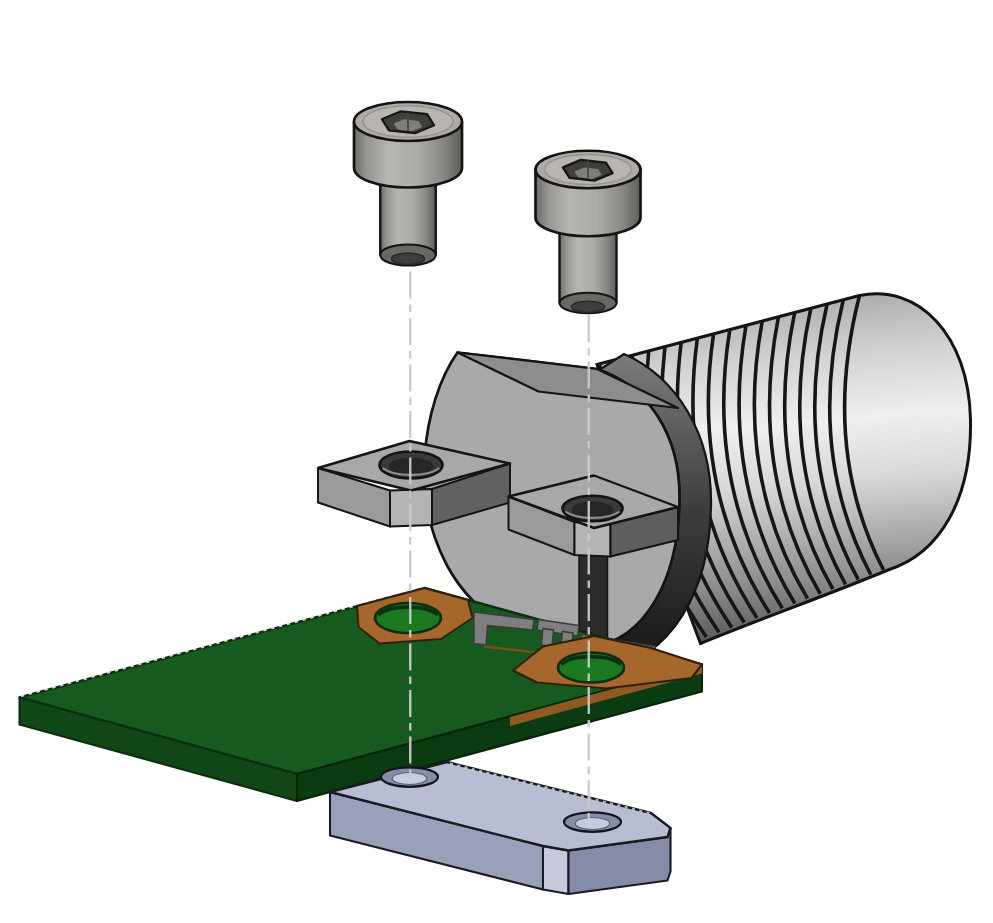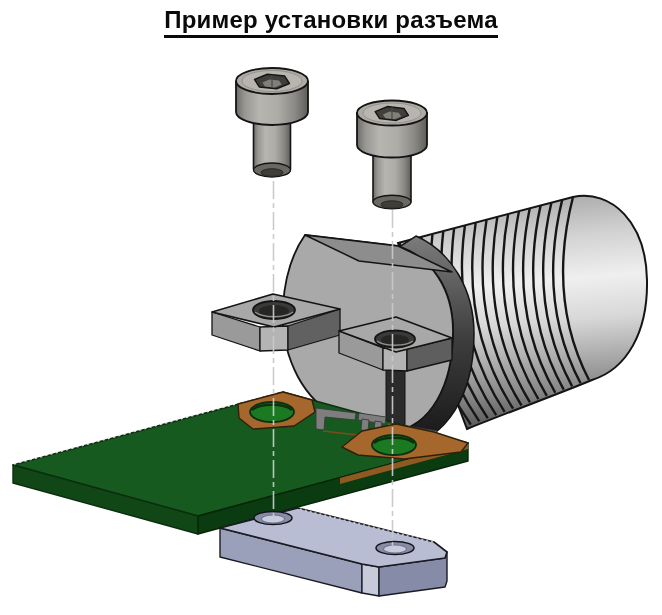--- a/index.html
+++ b/index.html
@@ -166,16 +166,13 @@
       <ellipse cx="395" cy="548" rx="19" ry="6.5" fill="#878da6" stroke="#14141c" stroke-width="1.5"></ellipse>
       <ellipse cx="395" cy="549" rx="11.5" ry="4" fill="#c6cbdd" stroke="#5b6078" stroke-width="0.8"></ellipse>
     </g>
 
     <g stroke="#c9c9c9" stroke-width="1.6" stroke-dasharray="18 4 5 4" opacity="0.95">
       <path d="M 273.5,181 L 273.5,516" fill="none"></path>
       <path d="M 392.5,210 L 392.5,546" fill="none"></path>
     </g>
   </svg>
 
-  <div class="title-wrap">
-    <span>Пример установки разъема</span>
-  </div>
 </div>
 
 </body></html>

